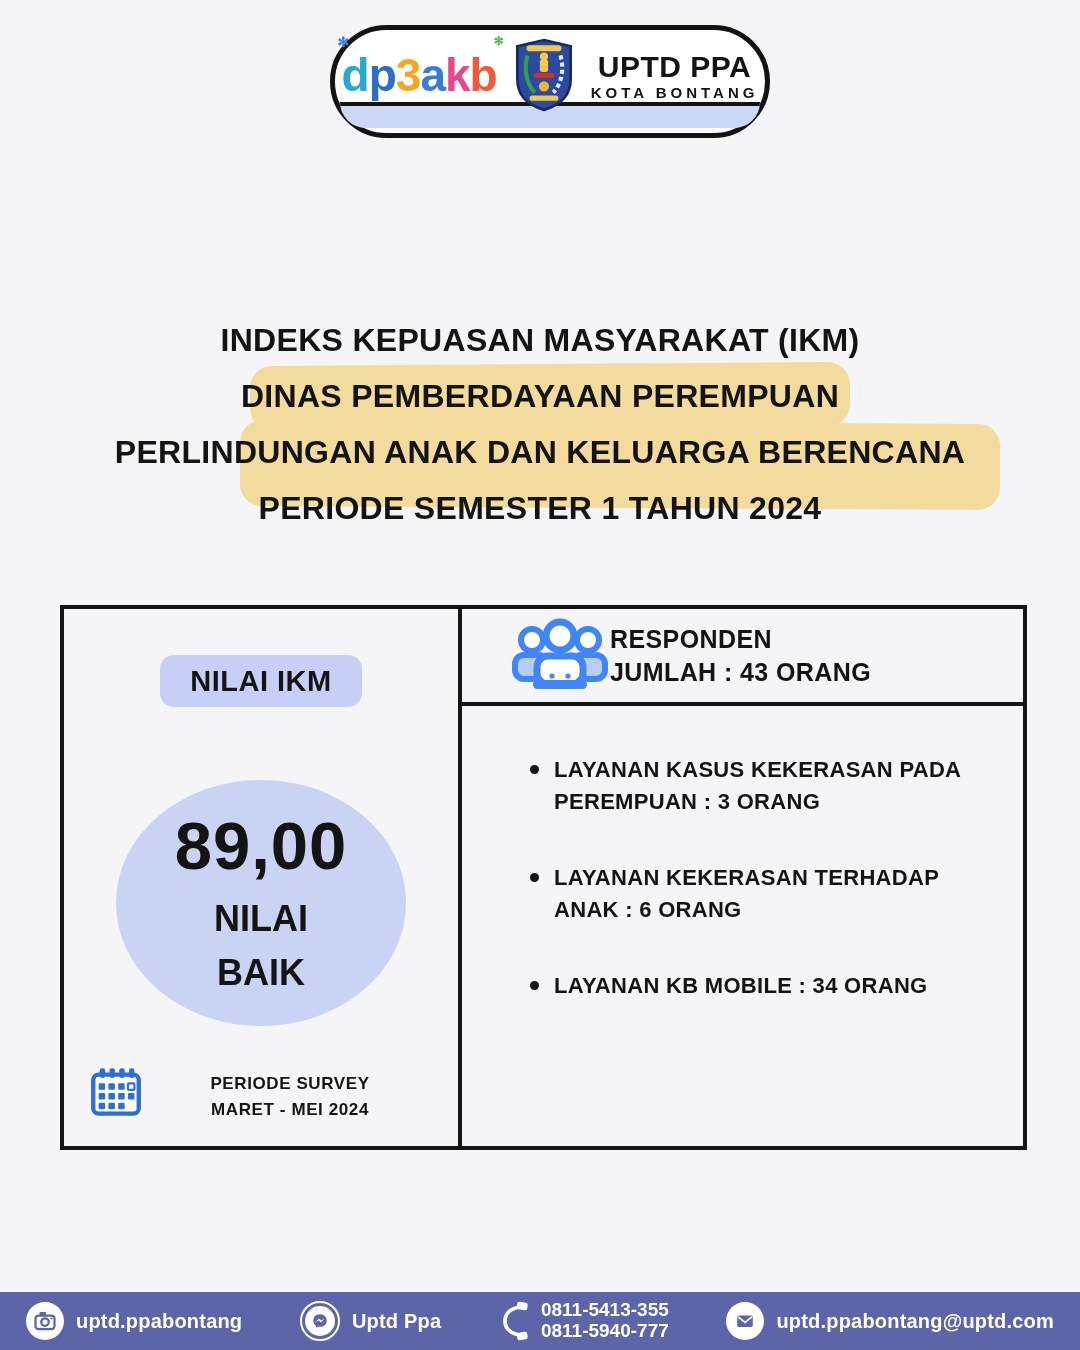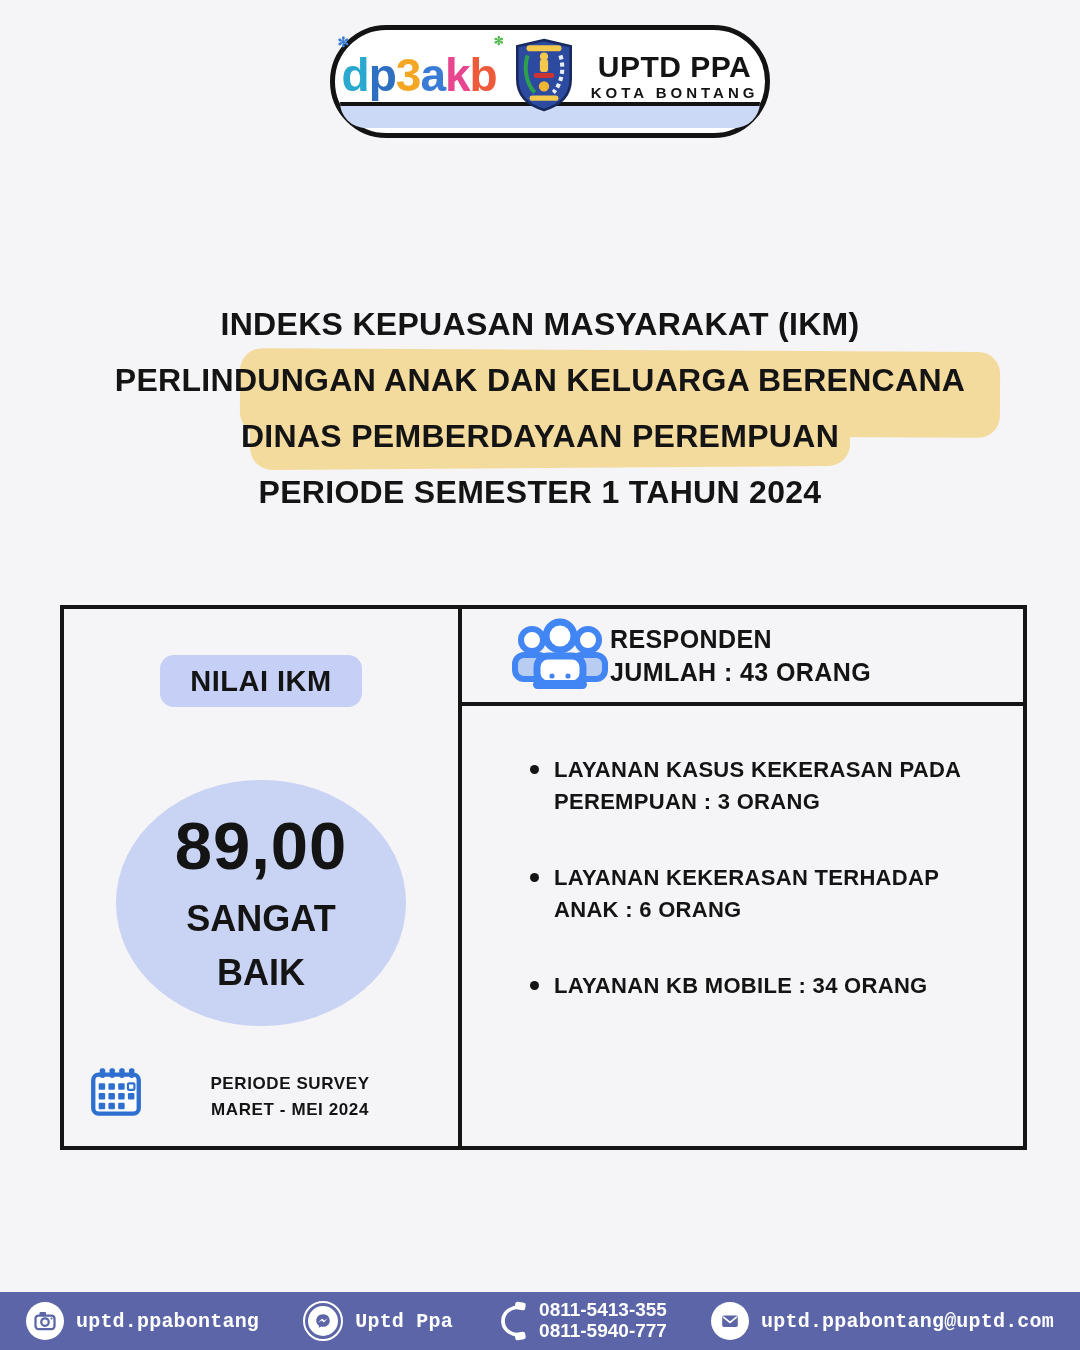--- a/index.html
+++ b/index.html
@@ -34,21 +34,21 @@
   .dp3akb { font-size:46px; font-weight:800; letter-spacing:-1px; position:relative; }
   .dp3akb .deco1 { position:absolute; left:-4px; top:-14px; font-size:14px; color:#3a7bd5; }
   .dp3akb .deco2 { position:absolute; right:-6px; top:-14px; font-size:12px; color:#53b84c; }
   .emblem-svg { display:block; }
   .org-block { text-align:center; line-height:1.05; padding-top:2px; }
   .org-name { font-size:30px; font-weight:800; letter-spacing:0.5px; }
   .org-sub  { font-size:15px; font-weight:700; letter-spacing:4px; margin-top:3px; }
 
   
   .title-block {
-    position:absolute; top:296px; left:0; width:1080px;
+    position:absolute; top:312px; left:0; width:1080px;
     text-align:center;
   }
   .t-line {
     position:relative;
     font-size:32px; font-weight:800; letter-spacing:0.3px;
     line-height:56px;
   }
   .t-line .txt { position:relative; z-index:1; }
   .blob {
     position:absolute; z-index:0;
@@ -123,21 +123,21 @@
   
   .footer {
     position:absolute; left:0; bottom:0;
     width:1080px; height:58px;
     background:#5b65a8;
     display:flex; align-items:center; justify-content:space-between;
     padding:0 26px;
     color:#ffffff;
   }
   .f-item { display:flex; align-items:center; gap:12px; }
-  .f-label { font-size:20px; font-weight:700; letter-spacing:0.2px;font-family:Liberation Mono, monospace; }
+  .f-label { font-size:20px; font-weight:700; letter-spacing:0.2px; }
   .f-circle {
     width:38px; height:38px; border-radius:50%;
     background:#ffffff;
     display:flex; align-items:center; justify-content:center;
   }
   .f-ring {
     width:40px; height:40px; border-radius:50%;
     border:2px solid #ffffff;
     display:flex; align-items:center; justify-content:center;
   }
@@ -172,33 +172,33 @@
     </svg>
     <div class="org-block">
       <div class="org-name">UPTD PPA</div>
       <div class="org-sub">KOTA BONTANG</div>
     </div>
   </div>
 </div>
 
 <div class="title-block">
   <div class="t-line"><span class="txt">INDEKS KEPUASAN MASYARAKAT (IKM)</span></div>
+  <div class="t-line"><i class="blob b2" style="background: rgb(243, 218, 157);"></i><span class="txt">DINAS PEMBERDAYAAN PEREMPUAN</span></div>
   <div class="t-line"><i class="blob b3" style="background: rgb(243, 218, 157);"></i><span class="txt">PERLINDUNGAN ANAK DAN KELUARGA BERENCANA</span></div>
-  <div class="t-line"><i class="blob b2" style="background: rgb(243, 218, 157);"></i><span class="txt">DINAS PEMBERDAYAAN PEREMPUAN</span></div>
   <div class="t-line"><span class="txt">PERIODE SEMESTER 1 TAHUN 2024</span></div>
 </div>
 
 <div class="card">
 
   <div class="left-panel">
     <div class="nilai-badge">NILAI IKM</div>
     <div class="score-circle" style="background: rgb(201, 211, 244);">
       <div class="score-value">89,00</div>
       <div class="score-rating">
-        <div>SANGAT</div>
+        <div>NILAI</div>
         <div>BAIK</div>
       </div>
     </div>
     <div class="period-row">
       <svg width="52" height="52" viewBox="0 0 48 48">
         <rect x="3" y="8" width="42" height="36" rx="5" fill="#ffffff" stroke="#2e6fd0" stroke-width="4"></rect>
         <rect x="9" y="2" width="5" height="9" rx="2" fill="#2e6fd0"></rect>
         <rect x="18" y="2" width="5" height="9" rx="2" fill="#2e6fd0"></rect>
         <rect x="27" y="2" width="5" height="9" rx="2" fill="#2e6fd0"></rect>
         <rect x="36" y="2" width="5" height="9" rx="2" fill="#2e6fd0"></rect>

